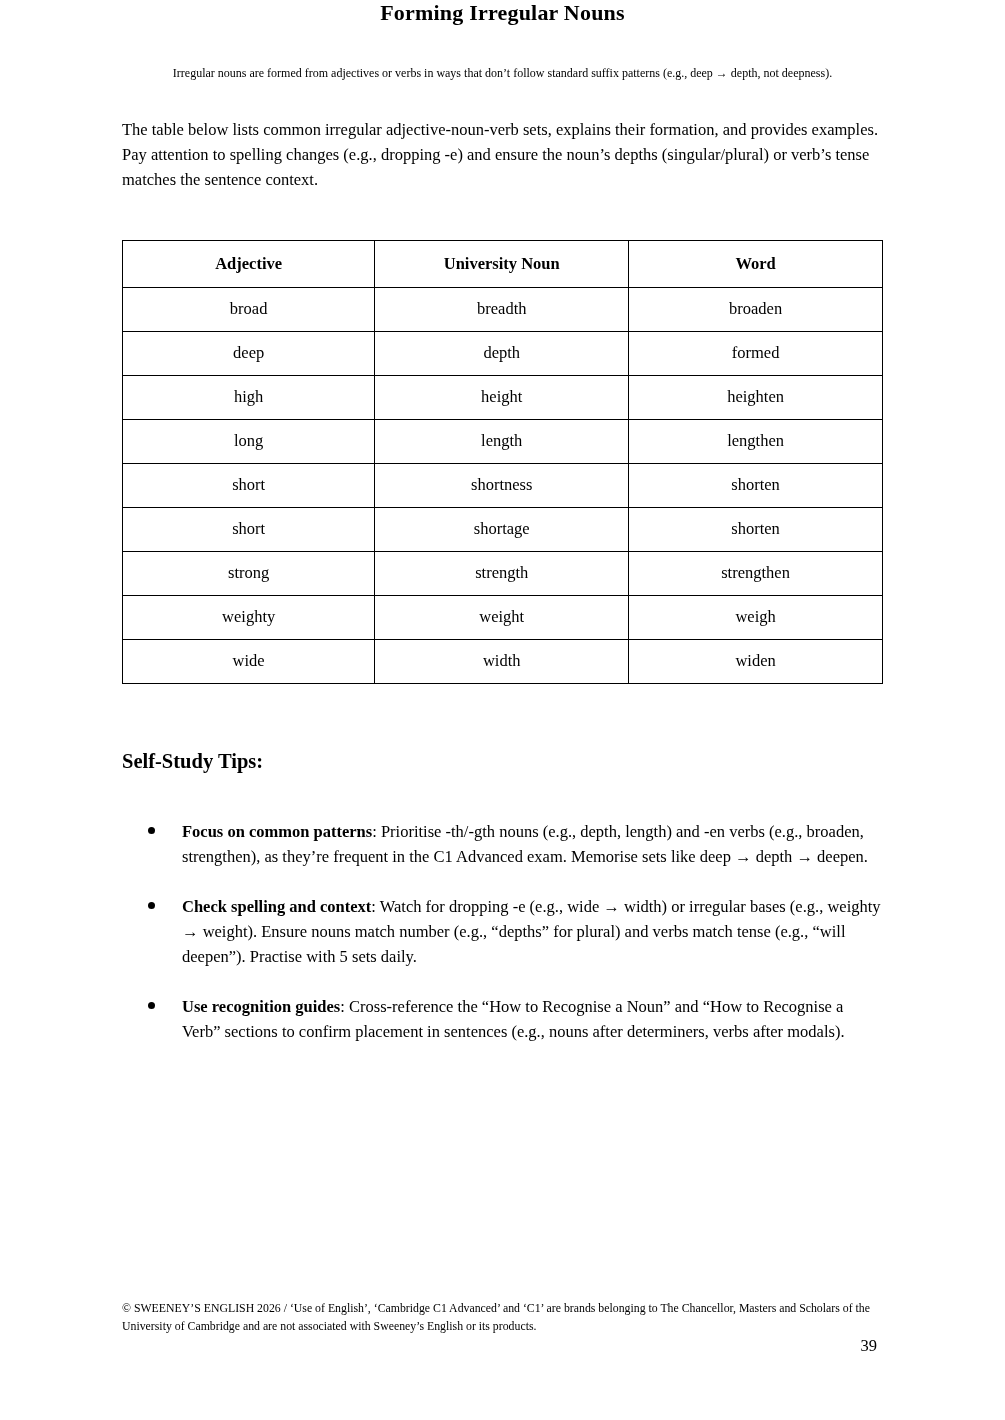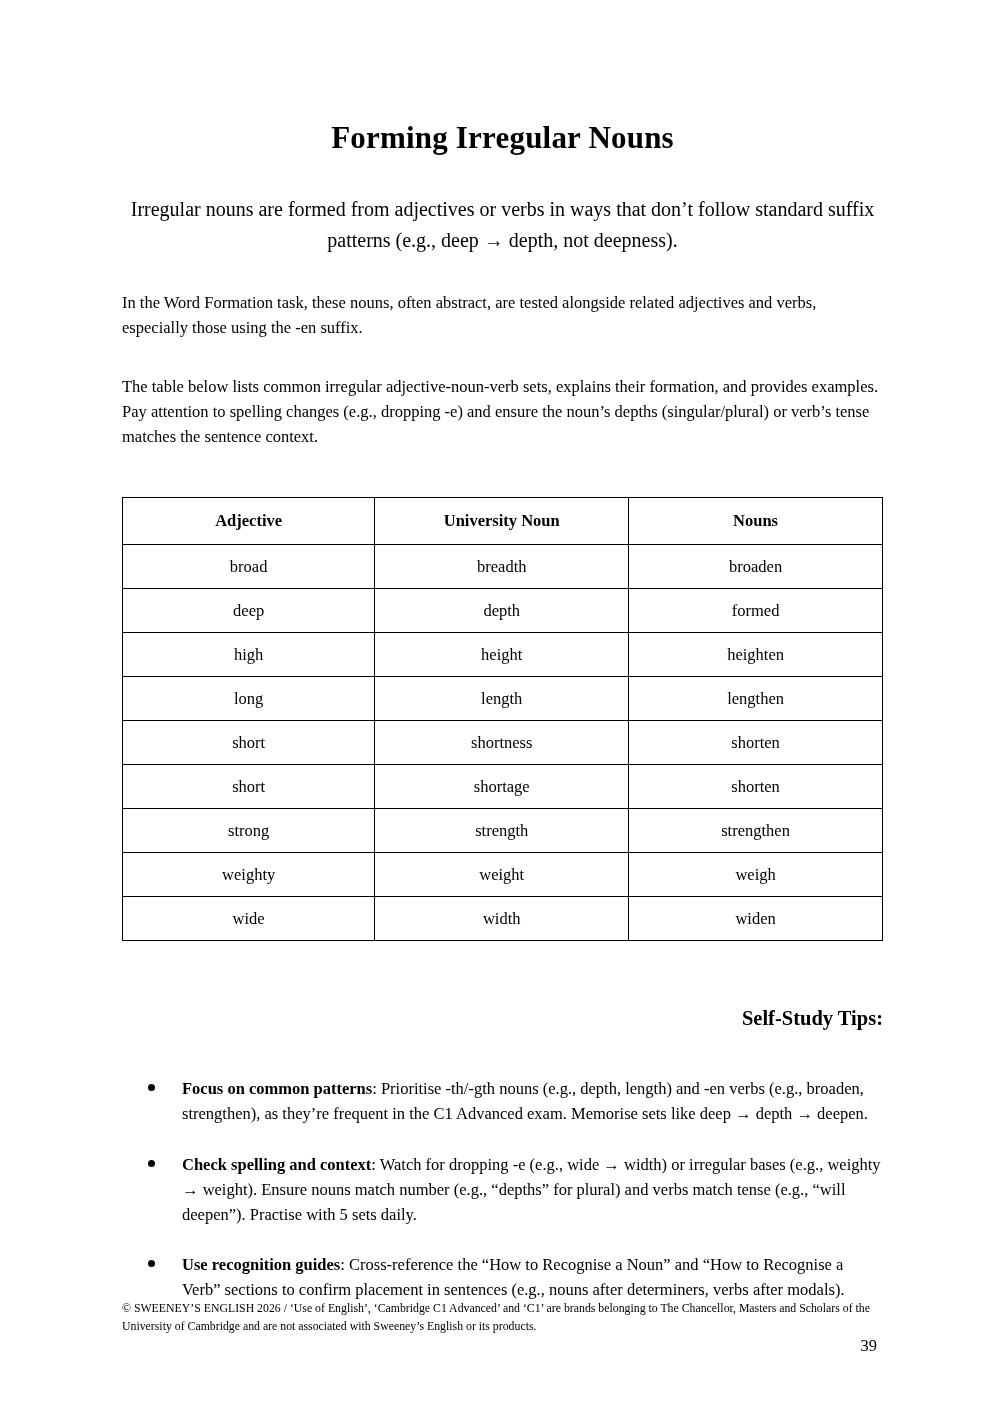--- a/index.html
+++ b/index.html
@@ -17,30 +17,29 @@
   .page {
     position: relative;
     width: 1005px;
     height: 1420px;
     box-sizing: border-box;
     padding: 0 122px;
     overflow: hidden;
   }
   .doc-title {
     margin: 0;
-    padding-top: 120px;
     text-align: center;
-    font-size: 31px;
+    font-size: 22px;
     font-weight: bold;
     letter-spacing: 0.2px;
   }
   .intro {
     margin: 38px 0 0 0;
     text-align: center;
-    font-size: 20px;
+    font-size: 12px;
     line-height: 1.55;
     padding: 0 2px;
   }
   .body-para {
     margin: 34px 0 0 0;
     text-align: left;
     font-size: 16.5px;
     line-height: 1.52;
   }
   table.word-table {
@@ -59,21 +58,21 @@
   }
   table.word-table th {
     font-weight: bold;
     padding: 13px 8px;
   }
   table.word-table col.c1 { width: 33.2%; }
   table.word-table col.c2 { width: 33.4%; }
   table.word-table col.c3 { width: 33.4%; }
   .tips-heading {
     margin: 66px 0 0 0;
-    text-align: right;
+    text-align: left;
     font-size: 20.5px;
     font-weight: bold;
   }
   .tips-heading .colon {
     font-weight: bold;
   }
   ul.tips-list {
     margin: 46px 0 0 0;
     padding-left: 40px;
     list-style: none;
@@ -118,35 +117,34 @@
 </style>
 </head>
 <body>
 
 <div class="page">
 
   <h1 class="doc-title">Forming Irregular Nouns</h1>
 
   <p class="intro">Irregular nouns are formed from adjectives or verbs in ways that don’t follow standard suffix patterns (e.g., deep → depth, not deepness).</p>
 
-  <p class="body-para">In the Word Formation task, these nouns, often abstract, are tested alongside related adjectives and verbs, especially those using the -en suffix.</p>
 
   <p class="body-para">The table below lists common irregular adjective-noun-verb sets, explains their formation, and provides examples. Pay attention to spelling changes (e.g., dropping -e) and ensure the noun’s depths (singular/plural) or verb’s tense matches the sentence context.</p>
 
   <table class="word-table">
     <colgroup>
       <col class="c1">
         <col class="c2">
         <col class="c3">
     </colgroup>
     <thead>
       <tr>
         <th>Adjective</th>
         <th>University Noun</th>
-        <th>Nouns</th>
+        <th>Word</th>
       </tr>
     </thead>
     <tbody>
       <tr>
         <td>broad</td>
         <td>breadth</td>
         <td>broaden</td>
       </tr>
       <tr>
         <td>deep</td>

